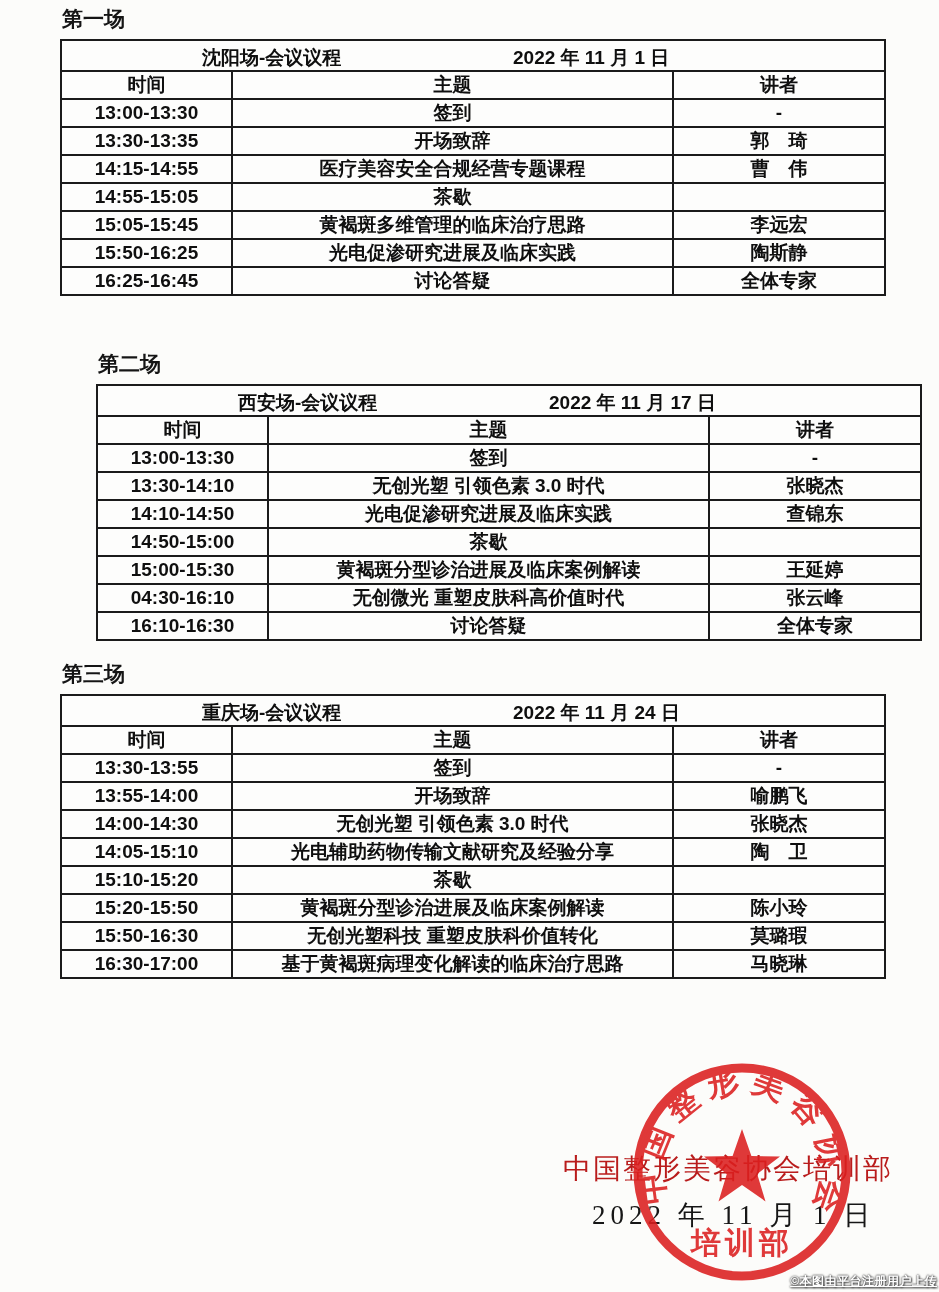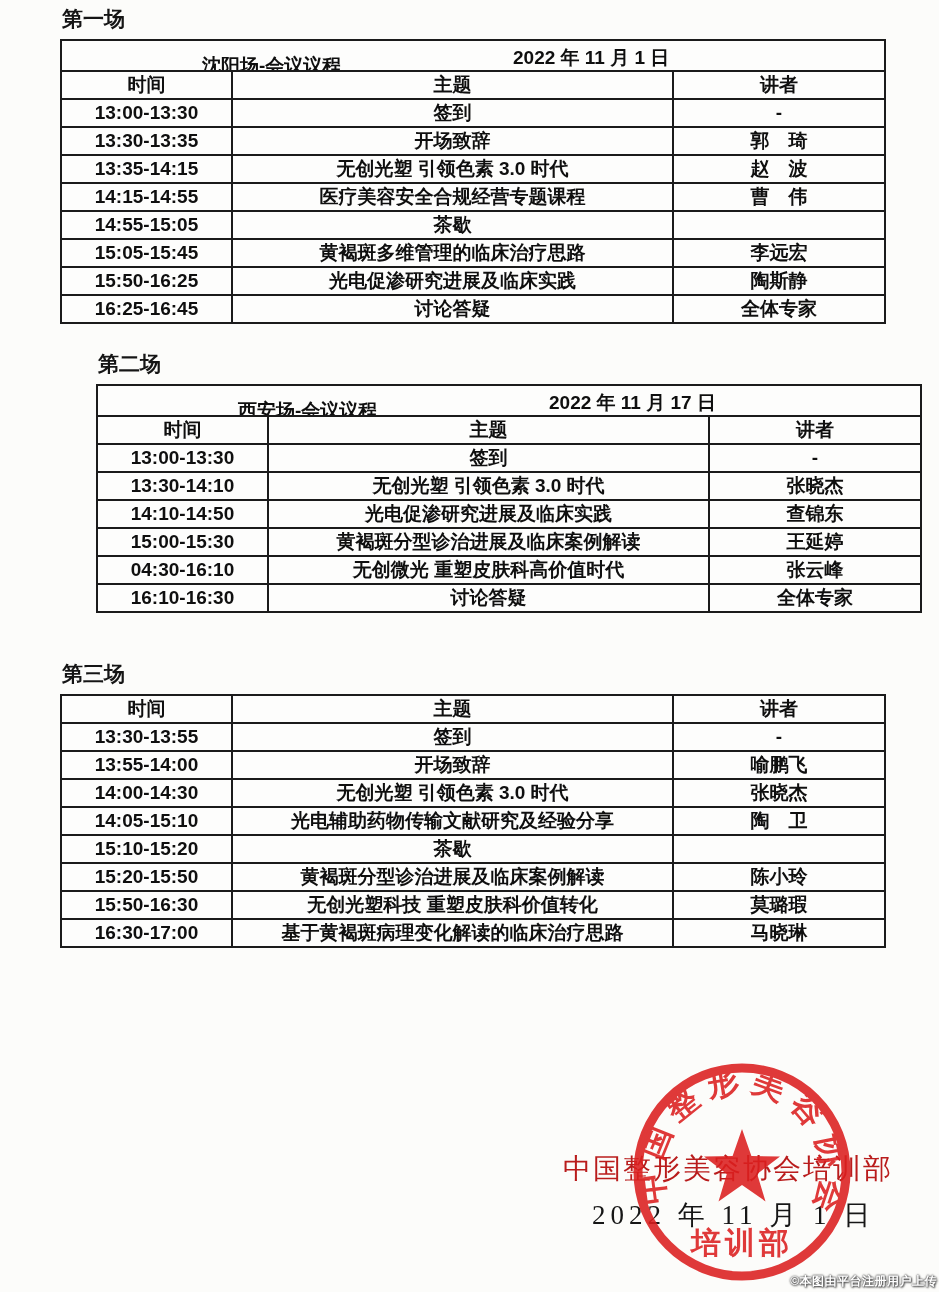--- a/index.html
+++ b/index.html
@@ -28,21 +28,21 @@
     border:2px solid #1b1b1b;
     color:#0f0f0f;
     font-weight:700;
     text-align:center;
     vertical-align:middle;
     font-size:19px;
     overflow:hidden;
     white-space:nowrap;
   }
   tr.title-row th{ height:31px; position:relative; }
-  tr.title-row .venue{ position:absolute; left:140px; top:12px; }
+  tr.title-row .venue{ position:absolute; left:140px; top:4px; }
   tr.title-row .date{ position:absolute; left:451px; top:4px; }
   tr.col-head th{ height:18px;font-family:Liberation Mono, monospace; }
   tbody td{ height:28px; }
   col.c-time{ width:171px; }
   col.c-topic{ width:441px; }
   col.c-speaker{ width:212px; }
   .org-line{
     position:absolute; left:563px; top:1150px;
     font-family:"Liberation Serif", serif;
     font-size:28px; font-weight:400; color:#b91c1c;
@@ -62,20 +62,21 @@
   .stamp text{
     font-family:"Liberation Serif", serif;
     font-weight:700;
   }
   .watermark{
     position:absolute; right:2px; bottom:2px;
     font-size:12px; font-weight:700; color:#ffffff;
     letter-spacing:0.5px;
     text-shadow:0 0 2px #555, 0 0 2px #555, 1px 1px 2px #444;
     white-space:nowrap;
+    text-decoration:underline;
   }
 </style>
 </head>
 <body>
 
 <div class="page">
 
   <section class="session" style="top:6px;">
     <div class="session-label">第一场</div>
     <table class="agenda">
@@ -102,25 +103,20 @@
             <td>13:00-13:30</td>
             <td>签到</td>
             <td>-</td>
           </tr>
         <tr>
             <td>13:30-13:35</td>
             <td>开场致辞</td>
             <td>郭　琦</td>
           </tr>
         <tr>
-            <td>13:35-14:15</td>
-            <td>无创光塑 引领色素 3.0 时代</td>
-            <td>赵　波</td>
-          </tr>
-        <tr>
             <td>14:15-14:55</td>
             <td>医疗美容安全合规经营专题课程</td>
             <td>曹　伟</td>
           </tr>
         <tr>
             <td>14:55-15:05</td>
             <td>茶歇</td>
             <td></td>
           </tr>
         <tr>
@@ -173,20 +169,25 @@
             <td>13:30-14:10</td>
             <td>无创光塑 引领色素 3.0 时代</td>
             <td>张晓杰</td>
           </tr>
         <tr>
             <td>14:10-14:50</td>
             <td>光电促渗研究进展及临床实践</td>
             <td>查锦东</td>
           </tr>
         <tr>
+            <td>14:50-15:00</td>
+            <td>茶歇</td>
+            <td></td>
+          </tr>
+        <tr>
             <td>15:00-15:30</td>
             <td>黄褐斑分型诊治进展及临床案例解读</td>
             <td>王延婷</td>
           </tr>
         <tr>
             <td>04:30-16:10</td>
             <td>无创微光 重塑皮肤科高价值时代</td>
             <td>张云峰</td>
           </tr>
         <tr>
@@ -200,20 +201,26 @@
 
   <section class="session" style="top:661px;">
     <div class="session-label">第三场</div>
     <table class="agenda">
       <colgroup>
           <col class="c-time">
           <col class="c-topic">
           <col class="c-speaker">
         </colgroup>
       <thead>
+        <tr class="title-row">
+          <th colspan="3">
+            <span class="venue">重庆场-会议议程</span>
+            <span class="date">2022 年 11 月 24 日</span>
+          </th>
+        </tr>
         <tr class="col-head">
           <th>时间</th>
           <th>主题</th>
           <th>讲者</th>
         </tr>
       </thead>
       <tbody>
         <tr>
             <td>13:30-13:55</td>
             <td>签到</td>

